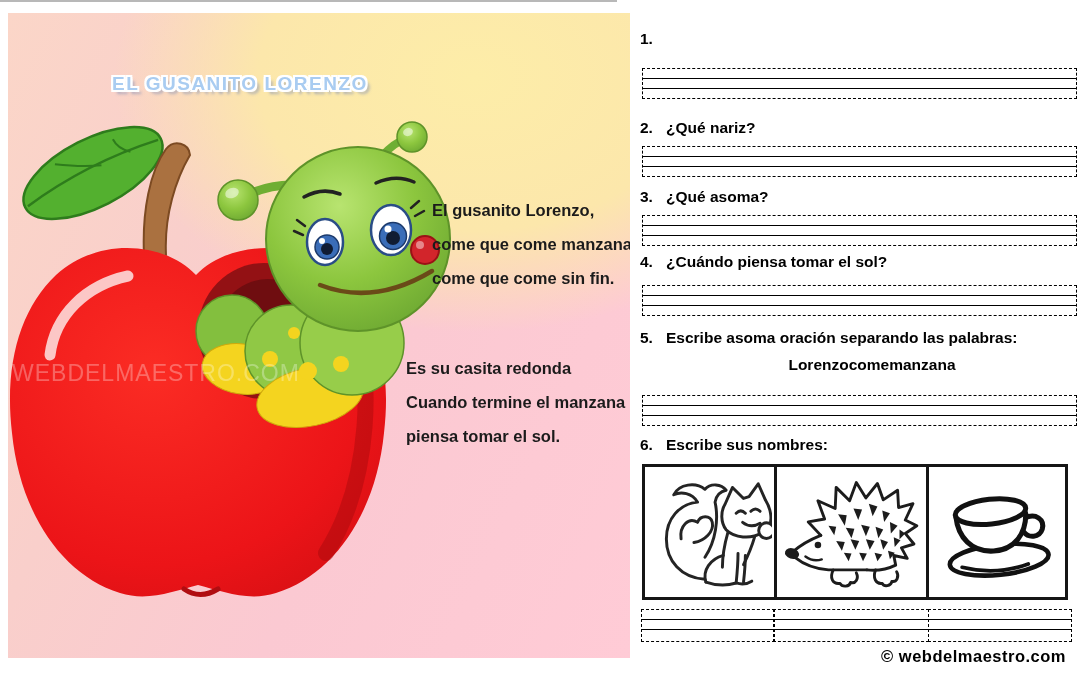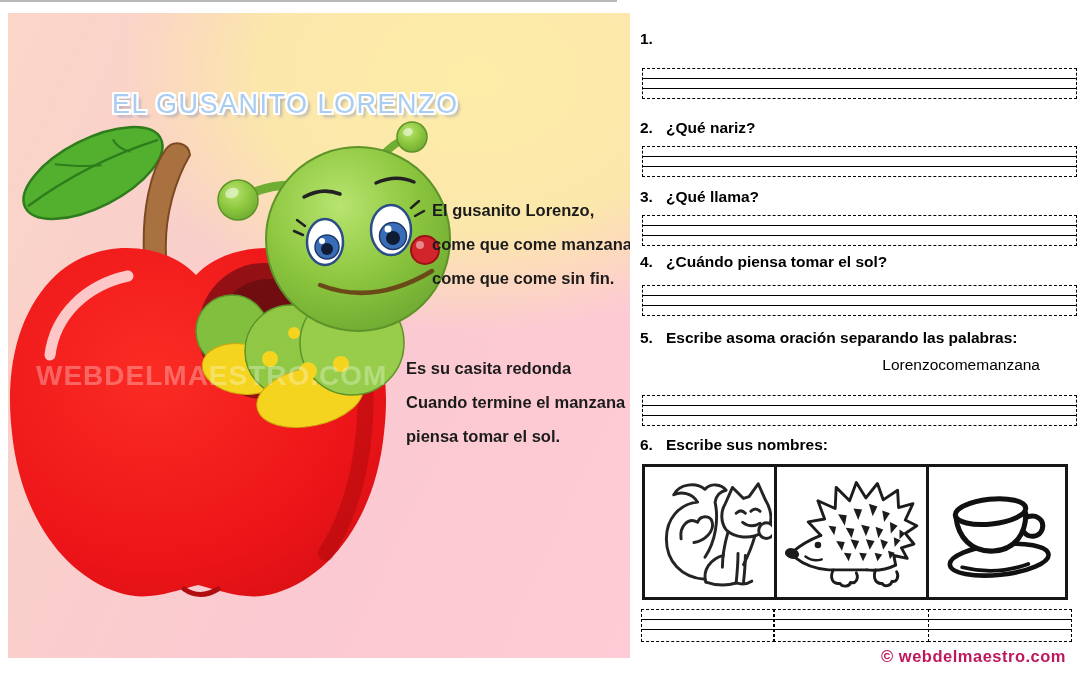--- a/index.html
+++ b/index.html
@@ -14,54 +14,54 @@
   
   .left-panel{
     position:absolute;left:8px;top:13px;width:622px;height:645px;
     background:
       radial-gradient(ellipse 480px 340px at 75% 10%, #fdeda8 0%, #fce7ab 45%, rgba(252,232,172,0) 75%),
       linear-gradient(115deg, #fbd6c8 0%, #f9cfcb 30%, #fbc9d2 60%, #ffcbd6 100%);
     overflow:hidden;
   }
   .illustration{position:absolute;left:0;top:0;width:622px;height:645px;}
   .panel-title{
-    position:absolute;left:104px;top:76px;width:400px;
-    font-size:27px;font-weight:400;letter-spacing:1.5px;color:#a9ccf1;white-space:nowrap;
+    position:absolute;left:104px;top:60px;width:400px;
+    font-size:19px;font-weight:700;letter-spacing:1.5px;color:#a9ccf1;white-space:nowrap;
     text-shadow:-2px -2px 0 #fff,2px -2px 0 #fff,-2px 2px 0 #fff,2px 2px 0 #fff,
                 0 -2px 0 #fff,0 2px 0 #fff,-2px 0 0 #fff,2px 0 0 #fff,
                 4px 4px 3px rgba(130,145,185,.65);
   }
   .watermark{
-    position:absolute;left:4px;top:347px;font-size:28px;font-weight:700;
-    letter-spacing:1px;color:rgba(255,255,255,0.30);white-space:nowrap;margin-left:24px;
+    position:absolute;left:4px;top:347px;font-size:23px;font-weight:400;
+    letter-spacing:1px;color:rgba(255,255,255,0.30);white-space:nowrap;
   }
   .stanza{position:absolute;font-size:16.5px;font-weight:700;color:#1b1b1b;line-height:34px;white-space:nowrap;}
   .stanza1{left:424px;top:180px;}
   .stanza2{left:398px;top:338px;}
 
   
   .q{position:absolute;left:640px;font-size:15.5px;font-weight:700;color:#000;display:flex;white-space:nowrap;}
   .qnum{width:26px;flex:none;}
   .write-box{position:absolute;left:642px;width:435px;height:31px;border:1.6px dashed #000;}
   .wl{position:absolute;left:0;right:0;height:0;border-top:1.6px solid #000;}
   .wl1{top:8.5px;}.wl2{top:18.5px;}
-  .sentence{position:absolute;left:640px;top:356px;width:400px;text-align:right;
-    font-size:15.5px;font-weight:400;color:#000;}
+  .sentence{position:absolute;left:672px;top:356px;width:400px;text-align:center;
+    font-size:15.5px;font-weight:700;color:#000;}
 
   .img-table{position:absolute;left:642px;top:464px;width:426px;height:136px;
     border:3px solid #161616;display:flex;background:#fff;}
   .img-cell{border-right:3px solid #161616;height:100%;display:flex;align-items:center;justify-content:center;}
   .img-cell.last{border-right:none;flex:1;}
 
   .bottom-boxes{position:absolute;left:641px;top:609px;width:431px;height:33px;display:flex;}
   .seg{position:relative;height:100%;border:1.6px dashed #000;}
   .seg + .seg{margin-left:-1.6px;}
 
   .copyright{position:absolute;right:20px;top:647px;font-size:16.5px;font-weight:700;
-    color:#be185d;letter-spacing:.5px;text-align:right;}
+    color:#000000;letter-spacing:.5px;text-align:right;}
 </style>
 </head>
 <body>
 
 <div class="page">
   <div class="top-edge"></div>
 
   <div class="left-panel">
 
     <svg class="illustration" viewBox="0 0 622 645">
@@ -160,21 +160,21 @@
     <span class="qnum">2.</span>
     <span>¿Qué nariz?</span>
   </div>
   <div class="write-box" style="top:146px">
     <div class="wl wl1"></div>
     <div class="wl wl2"></div>
   </div>
 
   <div class="q" style="top:188px">
     <span class="qnum">3.</span>
-    <span>¿Qué llama?</span>
+    <span>¿Qué asoma?</span>
   </div>
   <div class="write-box" style="top:215px">
     <div class="wl wl1"></div>
     <div class="wl wl2"></div>
   </div>
 
   <div class="q" style="top:253px">
     <span class="qnum">4.</span>
     <span>¿Cuándo piensa tomar el sol?</span>
   </div>

